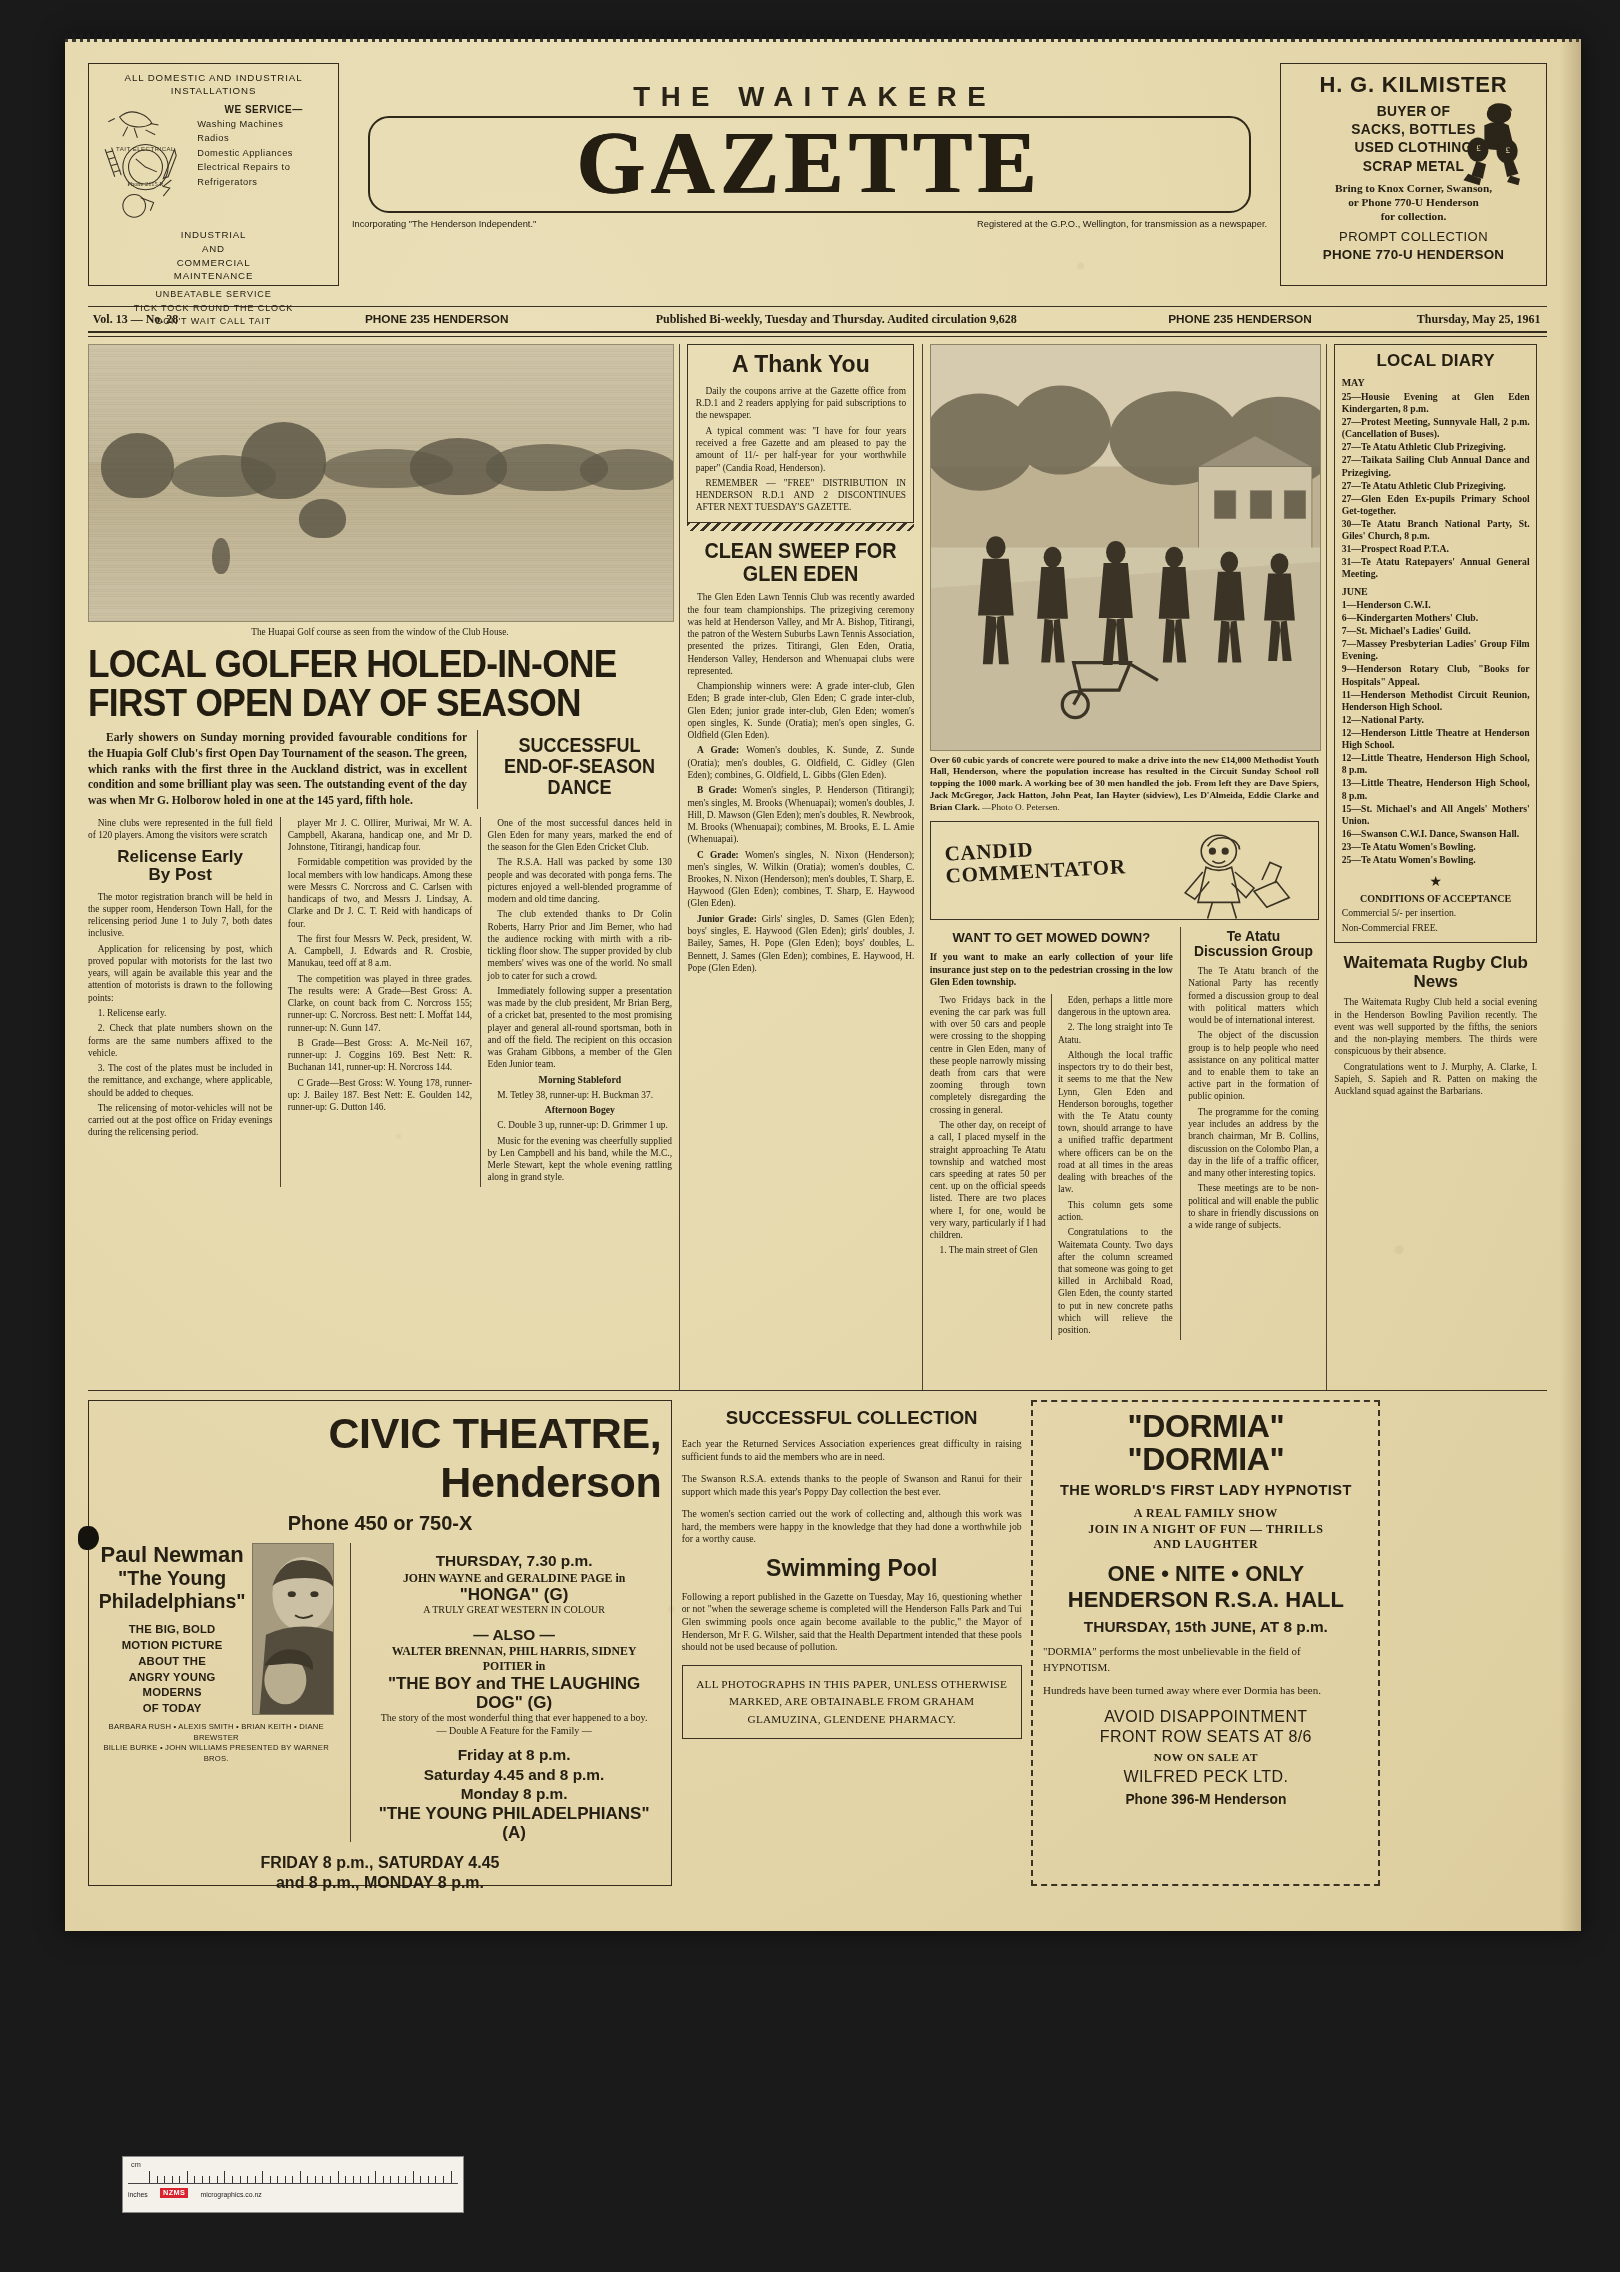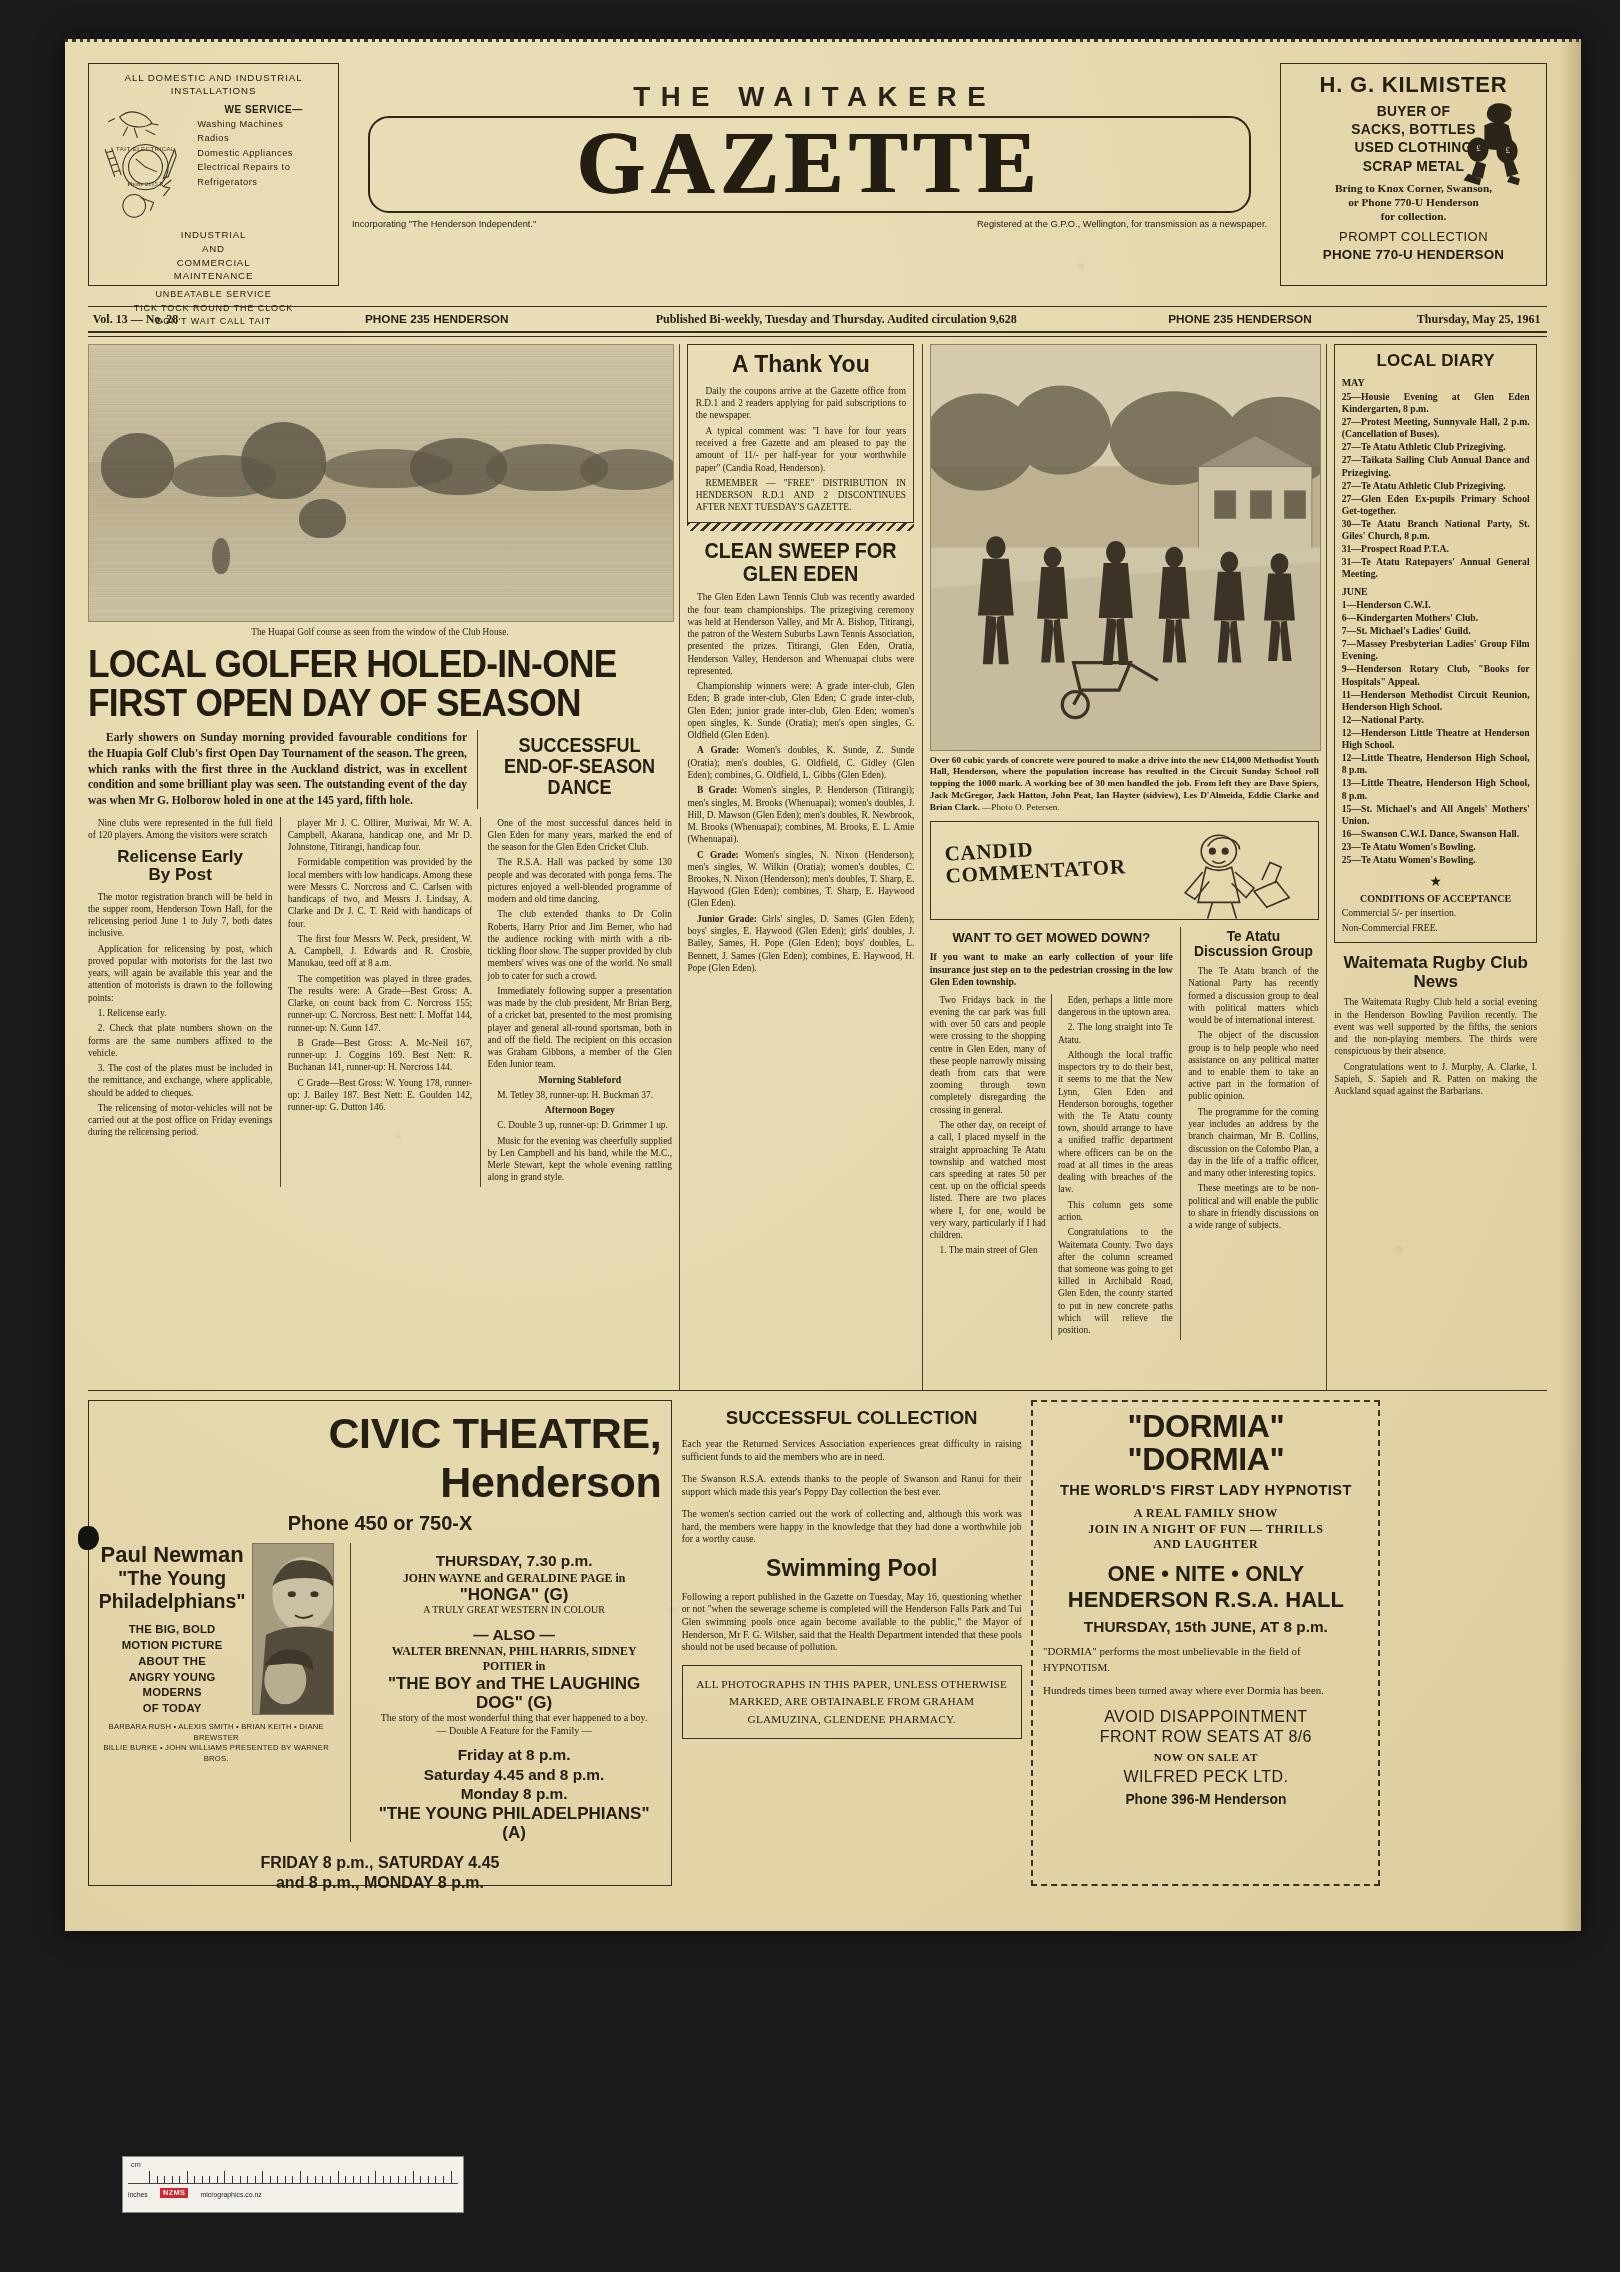--- a/index.html
+++ b/index.html
@@ -636,21 +636,21 @@
         <div class="d1">"DORMIA"</div>
         <div class="d1">"DORMIA"</div>
         <div class="d2">THE WORLD'S FIRST LADY HYPNOTIST</div>
         <div class="d3" style="white-space:pre-line">A REAL FAMILY SHOW
 JOIN IN A NIGHT OF FUN — THRILLS
 AND LAUGHTER</div>
         <div class="d4" style="white-space:pre-line">ONE • NITE • ONLY
 HENDERSON R.S.A. HALL</div>
         <div class="d5">THURSDAY, 15th JUNE, AT 8 p.m.</div>
         <div class="d6">"DORMIA" performs the most unbelievable in the field of HYPNOTISM.</div>
-        <div class="d6">Hundreds times been turned away where ever Dormia has been.</div>
+        <div class="d6">Hundreds have been turned away where ever Dormia has been.</div>
         <div class="d7" style="white-space:pre-line">AVOID  DISAPPOINTMENT
 FRONT ROW SEATS AT 8/6</div>
         <div class="d8">NOW  ON  SALE  AT</div>
         <div class="d7" style="margin-top:3.2px;">WILFRED PECK LTD.</div>
         <div class="d9">Phone 396-M Henderson</div>
       </div>
     </div>
 
   </div>
 

